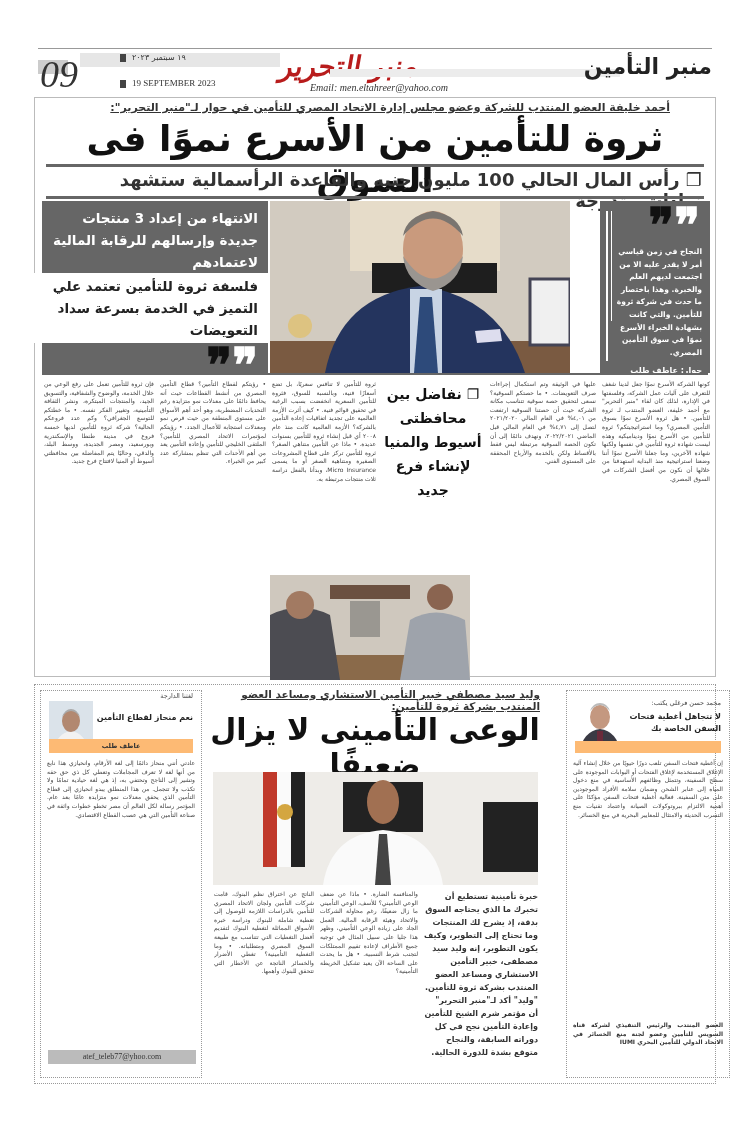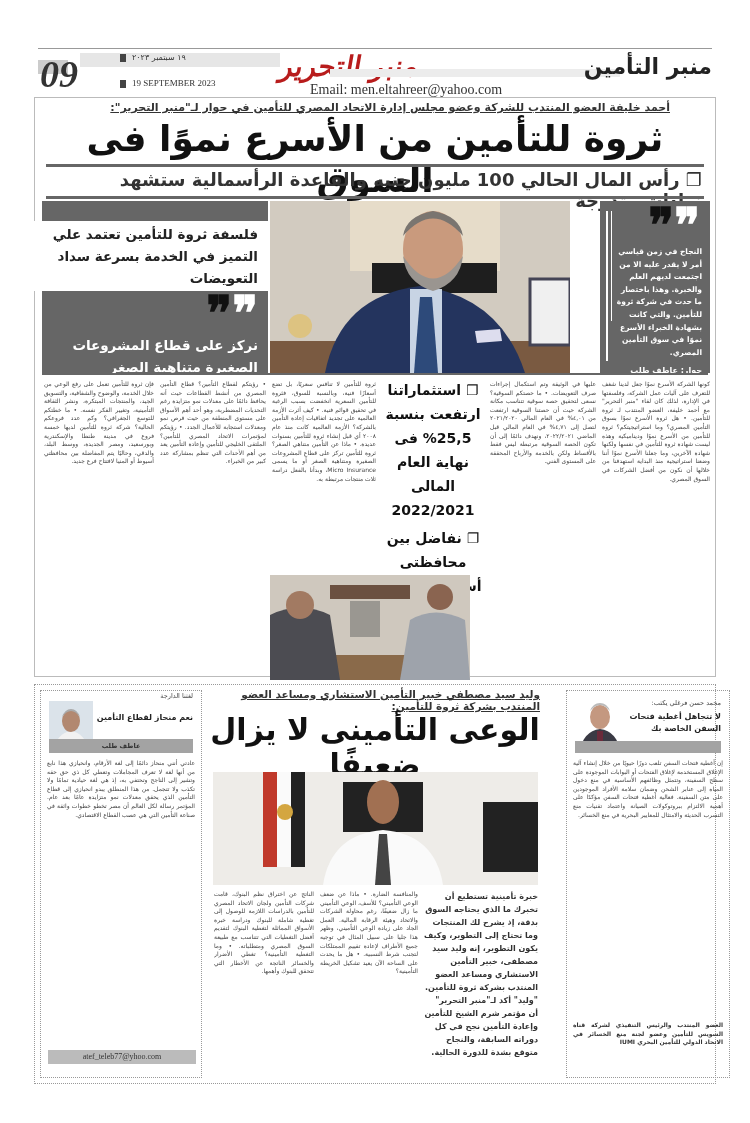--- a/index.html
+++ b/index.html
@@ -1,27 +1,27 @@
 <!DOCTYPE html>
 <html><head>
 <meta charset="utf-8">
 <style>
 *{box-sizing:border-box;margin:0;padding:0}
 body{width:750px;height:1123px;background:#fff;font-family:"DejaVu Sans",sans-serif;position:relative;overflow:hidden;color:#222}
 .abs{position:absolute}
 .rtl{direction:rtl;text-align:right}
 .topline{left:38px;right:38px;top:48px;height:1px;background:#999}
-.pagenum{left:40px;top:52px;font-family:"Liberation Serif",serif;font-style:italic;font-size:38px;color:#333;font-weight:700}
+.pagenum{left:40px;top:52px;font-family:"Liberation Serif",serif;font-style:italic;font-size:38px;color:#333;font-weight:400}
 .pagenum-bar{left:38px;top:60px;width:30px;height:14px;background:#ccc}
 .datebar{left:80px;top:53px;width:200px;height:14px;background:#e6e6e6}
 .date-ar{left:120px;top:53px;font-size:8px;color:#333}
 .date-en{left:120px;top:78px;font-family:"Liberation Serif",serif;font-size:9px;color:#333}
 .sq{display:inline-block;width:6px;height:8px;background:#444;margin-right:6px;vertical-align:middle}
 .logo{left:280px;top:50px;font-family:"DejaVu Serif",serif;font-size:28px;font-weight:bold;color:#b81c1c;transform:skewX(-10deg)}
-.email{left:310px;top:82px;font-family:"Liberation Serif",serif;font-size:14px;color:#333}
+.email{left:310px;top:82px;font-family:"Liberation Serif",serif;font-style:italic;font-size:10px;color:#333}
 .section-title{right:38px;top:54px;font-size:22px;font-weight:bold;color:#222}
 .section-bar{left:330px;right:130px;top:69px;height:8px;background:#ececec}
 .frame{left:34px;right:34px;top:97px;height:580px;border:1px solid #bbb}
 .kicker{left:80px;right:80px;top:101px;font-size:11px;font-weight:bold;color:#333;text-align:center;text-decoration:underline}
 .headline{left:60px;right:60px;top:118px;font-size:36px;font-weight:900;text-align:center;color:#111;font-family:"DejaVu Sans",sans-serif}
 .rule{left:46px;right:46px;height:3px;background:#666}
 .subhead{left:60px;right:48px;top:169px;font-size:18px;font-weight:bold;color:#333}
 .box-left{left:42px;top:201px;width:226px;height:172px;background:#666}
 .hl-white{color:#fff;font-size:13.5px;font-weight:bold;line-height:22px;padding:6px 10px 0 0}
 .hl-inset{background:#fff;color:#222;font-size:13.5px;font-weight:bold;line-height:22px;padding:2px 10px 2px 0;margin-left:-8px}
@@ -29,21 +29,21 @@
 .photo-main{left:270px;top:201px;width:300px;height:172px;background:linear-gradient(180deg,#cfc7bc 0%,#d8d1c6 40%,#8a6a50 85%,#6b4d38 100%)}
 .box-right{left:600px;top:201px;width:110px;height:172px;background:#666}
 .small-white{color:#fff;font-size:7.5px;font-weight:bold;line-height:12.6px}
 .col{font-size:6px;line-height:8.6px;color:#444;text-align:justify;direction:rtl}
 .invest{left:380px;top:378px;width:106px;font-size:14px;font-weight:bold;line-height:24px;color:#111;text-align:center;direction:rtl}
 .photo-meet{left:270px;top:575px;width:200px;height:105px;background:linear-gradient(90deg,#b9b3ac,#d6cec4 50%,#c7c1bb)}
 .frame2{left:34px;top:684px;width:682px;height:400px;border:1px dotted #999}
 .side-left{left:40px;top:690px;width:162px;height:388px;border:1px dotted #999}
 .side-right{left:566px;top:690px;width:164px;height:388px;border:1px dotted #999}
 .headshot{background:linear-gradient(180deg,#dde3ea,#9aa8b4);}
-.greybar{background:#a3a3a3}
+.greybar{background:#fdba74}
 .w-kicker{left:210px;right:210px;top:688px;font-size:10.5px;font-weight:bold;color:#333;text-align:center;text-decoration:underline}
 .w-headline{left:210px;right:210px;top:712px;font-size:30px;font-weight:900;text-align:center;color:#111}
 .photo-walid{left:213px;top:772px;width:325px;height:113px;background:linear-gradient(90deg,#e5e3e0,#f1efec 35%,#f4f3f1 60%,#d9d7d4)}
 .lead-block{left:423px;top:890px;width:115px;font-size:8px;font-weight:bold;line-height:13px;color:#333;direction:rtl;text-align:right}
 .email-bar{left:48px;top:1050px;width:148px;height:14px;background:#bbb;font-family:"Liberation Serif",serif;font-size:8px;color:#333;text-align:center;line-height:14px}
 </style>
 </head>
 <body>
 
 <div class="abs topline"></div>
@@ -58,21 +58,22 @@
 <div class="abs section-title rtl">منبر التأمين</div>
 
 <div class="abs frame"></div>
 <div class="abs kicker rtl" style="text-align:right">أحمد خليفة العضو المنتدب للشركة وعضو مجلس إدارة الاتحاد المصري للتأمين في حوار لـ"منبر التحرير":</div>
 <div class="abs headline rtl" style="text-align:center">ثروة للتأمين من الأسرع نموًا فى السوق</div>
 <div class="abs rule" style="top:164px"></div>
 <div class="abs subhead rtl"><span>❐ </span><span>رأس المال الحالي 100 مليون جنيه والقاعدة الرأسمالية ستشهد زيادات متدرجة</span></div>
 <div class="abs rule" style="top:196px"></div>
 
 <div class="abs box-left rtl">
-  <div class="hl-inset" style="margin-top:20px">فلسفة ثروة للتأمين تعتمد علي التميز في الخدمة بسرعة سداد التعويضات</div>
+  <div class="hl-white">الانتهاء من إعداد 3 منتجات جديدة وإرسالهم للرقابة المالية لاعتمادهم</div>
+  <div class="hl-inset" style="margin-top:0">فلسفة ثروة للتأمين تعتمد علي التميز في الخدمة بسرعة سداد التعويضات</div>
   <div style="padding:2px 10px 0 0">
     <span class="quote-glyph" style="color:#fff">❞</span><span class="quote-glyph" style="color:#111">❞</span>
   </div>
   <div class="hl-white" style="padding-top:0">نركز على قطاع المشروعات الصغيرة متناهية الصغر</div>
 </div>
 
 <div class="abs photo-main">
   <svg width="300" height="172" viewBox="0 0 300 172">
     <rect x="0" y="0" width="300" height="172" fill="#d2cbc0"></rect>
     <rect x="80" y="0" width="150" height="70" fill="#e6dcc9"></rect>
@@ -98,21 +99,20 @@
   </div>
   <div class="small-white" style="padding:0 8px 0 16px">النجاح في زمن قياسي أمر لا يقدر عليه الا من اجتمعت لديهم العلم والخبرة. وهذا باختصار ما حدث في شركة ثروة للتأمين. والتي كانت بشهادة الخبراء الأسرع نموًا في سوق التأمين المصري.</div>
   <div class="small-white" style="padding:6px 8px 0 4px;font-size:8px">حوار: عاطف طلب</div>
 </div>
 
 <div class="abs rule" style="top:373px;left:42px;right:42px;height:2px"></div>
 
 <div class="abs col" style="left:602px;top:380px;width:108px;height:290px;overflow:hidden">كونها الشركة الأسرع نموًا جعل لدينا شغف للتعرف على آليات عمل الشركة، وفلسفتها في الإدارة، لذلك كان لقاء "منبر التحرير" مع أحمد خليفة، العضو المنتدب لـ ثروة للتأمين. • هل ثروة الأسرع نموًا بسوق التأمين المصري؟ وما استراتيجيتكم؟ ثروة للتأمين من الأسرع نموًا وديناميكية وهذه ليست شهادة ثروة للتأمين في نفسها ولكنها شهادة الآخرين، وما جعلنا الأسرع نموًا أننا وضعنا استراتيجية منذ البداية استهدفنا من خلالها أن نكون من أفضل الشركات في السوق المصري.</div>
 <div class="abs col" style="left:490px;top:380px;width:106px;height:290px;overflow:hidden">عليها في الوثيقة وتم استكمال إجراءات صرف التعويضات. • ما حصتكم السوقية؟ نسعى لتحقيق حصة سوقية تتناسب مكانة الشركة حيث أن حصتنا السوقية ارتفعت من ٤,٠١% في العام المالي ٢٠٢١/٢٠٢٠ لتصل إلى ٤,٧١% في العام المالي قبل الماضي ٢٠٢٢/٢٠٢١، ونهدف دائمًا إلى أن تكون الحصة السوقية مرتبطة ليس فقط بالأقساط ولكن بالخدمة والأرباح المحققة على المستوى الفني.</div>
 <div class="abs invest">
-  <div><span>❐ </span><span>استثماراتنا ارتفعت بنسبة 25,5% فى نهاية العام المالى 2022/2021</span></div>
   <div style="margin-top:4px"><span>❐ </span><span>نفاضل بين محافظتى أسيوط والمنيا لإنشاء فرع جديد</span></div>
 </div>
 <div class="abs col" style="left:272px;top:380px;width:104px;height:192px;overflow:hidden">ثروة للتأمين لا تنافس سعريًا، بل تضع أسعارًا فنية، وبالنسبة للسوق، فثروة للتأمين السعرية انخفضت بسبب الرغبة في تحقيق قوائم فنية. • كيف أثرت الأزمة العالمية على تجديد اتفاقيات إعادة التأمين بالشركة؟ الأزمة العالمية كانت منذ عام ٢٠٠٨ أي قبل إنشاء ثروة للتأمين بسنوات عديدة. • ماذا عن التأمين متناهي الصغر؟ ثروة للتأمين تركز على قطاع المشروعات الصغيرة ومتناهية الصغر أو ما يسمى Micro Insurance، وبدأنا بالفعل دراسة ثلاث منتجات مرتبطة به.</div>
 <div class="abs col" style="left:160px;top:380px;width:106px;height:290px;overflow:hidden">• رؤيتكم لقطاع التأمين؟ قطاع التأمين المصري من أنشط القطاعات حيث أنه يحافظ دائمًا على معدلات نمو متزايدة رغم التحديات المضطربة، وهو أحد أهم الأسواق على مستوى المنطقة من حيث فرص نمو ومعدلات استجابة للأعمال الجدد. • رؤيتكم لمؤتمرات الاتحاد المصري للتأمين؟ الملتقى الخليجي للتأمين وإعادة التأمين يعد من أهم الأحداث التي تنظم بمشاركة عدد كبير من الخبراء.</div>
 <div class="abs col" style="left:44px;top:380px;width:110px;height:290px;overflow:hidden">فإن ثروة للتأمين تعمل على رفع الوعي من خلال الخدمة، والوضوح والشفافية، والتسويق الجيد، والمنتجات المبتكرة، ونشر الثقافة التأمينية، وتغيير الفكر نفسه. • ما خطتكم للتوسع الجغرافي؟ وكم عدد فروعكم الحالية؟ شركة ثروة للتأمين لديها خمسة فروع في مدينة طنطا والإسكندرية وبورسعيد، ومصر الجديدة، ووسط البلد، والدقي، وحاليًا يتم المفاضلة بين محافظتي أسيوط أو المنيا لافتتاح فرع جديد.</div>
 
 <div class="abs photo-meet">
   <svg width="200" height="105" viewBox="0 0 200 105">
     <rect width="200" height="105" fill="#cfc8be"></rect>
     <rect x="60" y="10" width="80" height="14" fill="#6b5040"></rect>

